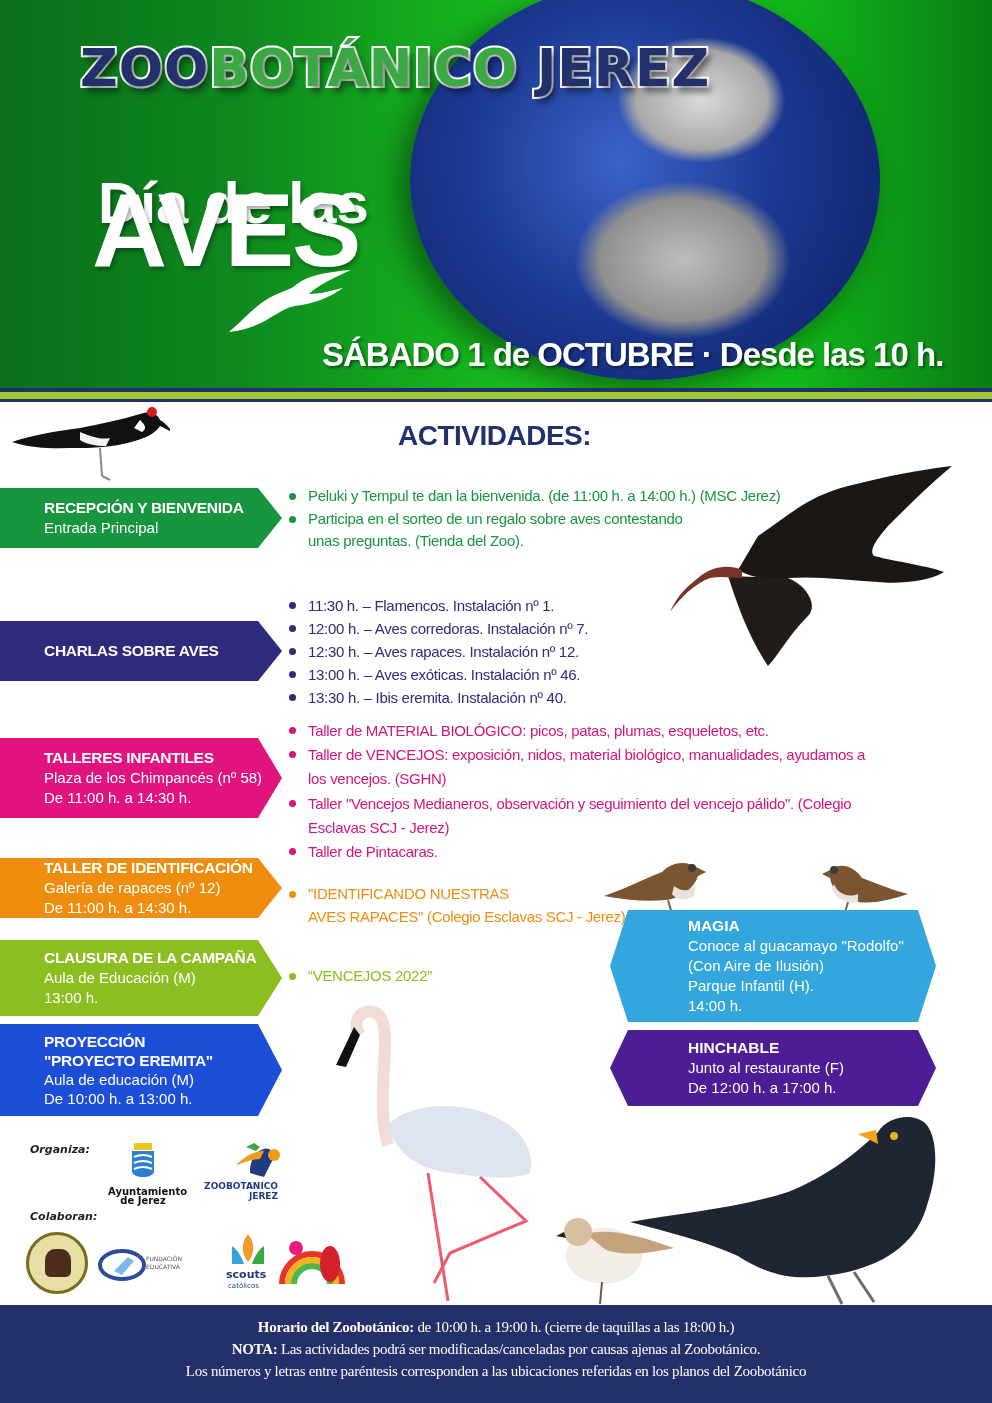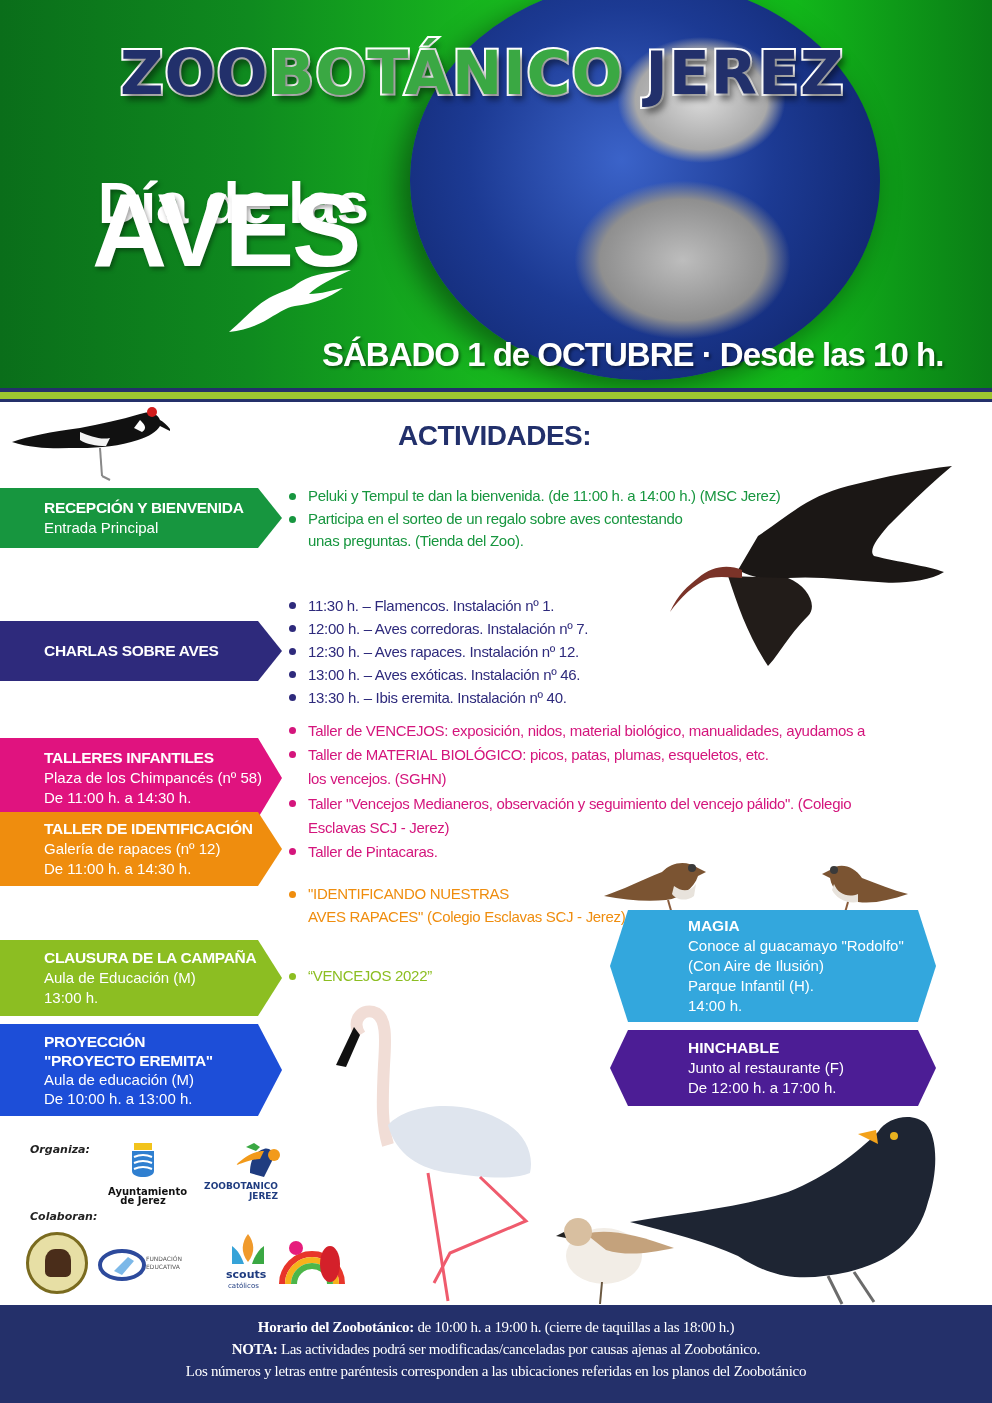--- a/index.html
+++ b/index.html
@@ -16,25 +16,24 @@
     position: absolute; left: 410px; top: -20px; width: 470px; height: 400px;
     border-radius: 50%;
     background:
       radial-gradient(ellipse 120px 90px at 62% 30%, #d9d9d9 0%, #a8a8a8 55%, rgba(160,160,160,0) 70%),
       radial-gradient(ellipse 150px 110px at 58% 70%, #bdbdbd 0%, #8f8f8f 55%, rgba(140,140,140,0) 72%),
       radial-gradient(circle at 45% 45%, #3b63c9 0%, #1c3a93 45%, #0c1d5e 100%);
     box-shadow: -10px 10px 30px rgba(0,0,0,0.45);
   }
   .title {
     position: absolute; left: 80px; top: 38px; width: 830px;
-    font-family: "DejaVu Sans", sans-serif; font-weight: bold; font-size: 60px;
+    font-family: "DejaVu Sans", sans-serif; font-weight: bold; font-size: 52px;
     letter-spacing: 1px; white-space: nowrap;
     -webkit-text-stroke: 4px #ffffff; paint-order: stroke fill;
     text-shadow: 4px 6px 6px rgba(0,0,0,0.45);
-    margin-left: 40px;
   }
   .title .t-blue { color: #22306b; }
   .title .t-green { color: #3aa843; }
   .dia {
     position: absolute; left: 98px; top: 133px; color: #fff;
     font-family: "Liberation Sans", sans-serif; font-weight: bold; font-size: 58px; line-height: 60px;
     text-shadow: 2px 3px 4px rgba(0,0,0,0.35);
     margin-top: 40px;
   }
   .aves {
@@ -161,29 +160,29 @@
   <li>13:00 h. – Aves exóticas. Instalación nº 46.</li>
   <li>13:30 h. – Ibis eremita. Instalación nº 40.</li>
 </ul>
 
 <div class="banner" style="top:738px;height:80px;background:#e0137f">
   <div class="b-title">TALLERES INFANTILES</div>
   <div class="b-line">Plaza de los Chimpancés (nº 58)</div>
   <div class="b-line">De 11:00 h. a 14:30 h.</div>
 </div>
 <ul class="list" style="top:719px;color:#d4157c;line-height:24.2px">
+  <li>Taller de MATERIAL BIOLÓGICO: picos, patas, plumas, esqueletos, etc.</li>
   <li>Taller de VENCEJOS: exposición, nidos, material biológico, manualidades, ayudamos a</li>
-  <li>Taller de MATERIAL BIOLÓGICO: picos, patas, plumas, esqueletos, etc.</li>
   <li class="cont">los vencejos. (SGHN)</li>
   <li>Taller "Vencejos Medianeros, observación y seguimiento del vencejo pálido". (Colegio</li>
   <li class="cont">Esclavas SCJ - Jerez)</li>
   <li>Taller de Pintacaras.</li>
 </ul>
 
-<div class="banner" style="top:812px;height:74px;background:#ef8d0e">
+<div class="banner" style="top:858px;height:60px;background:#ef8d0e">
   <div class="b-title">TALLER DE IDENTIFICACIÓN</div>
   <div class="b-line">Galería de rapaces (nº 12)</div>
   <div class="b-line">De 11:00 h. a 14:30 h.</div>
 </div>
 <ul class="list" style="top:883px;color:#ef8d0e">
   <li>"IDENTIFICANDO NUESTRAS</li>
   <li class="cont">AVES RAPACES" (Colegio Esclavas SCJ - Jerez)</li>
 </ul>
 
 <div class="banner" style="top:940px;height:76px;background:#8cbe22">

